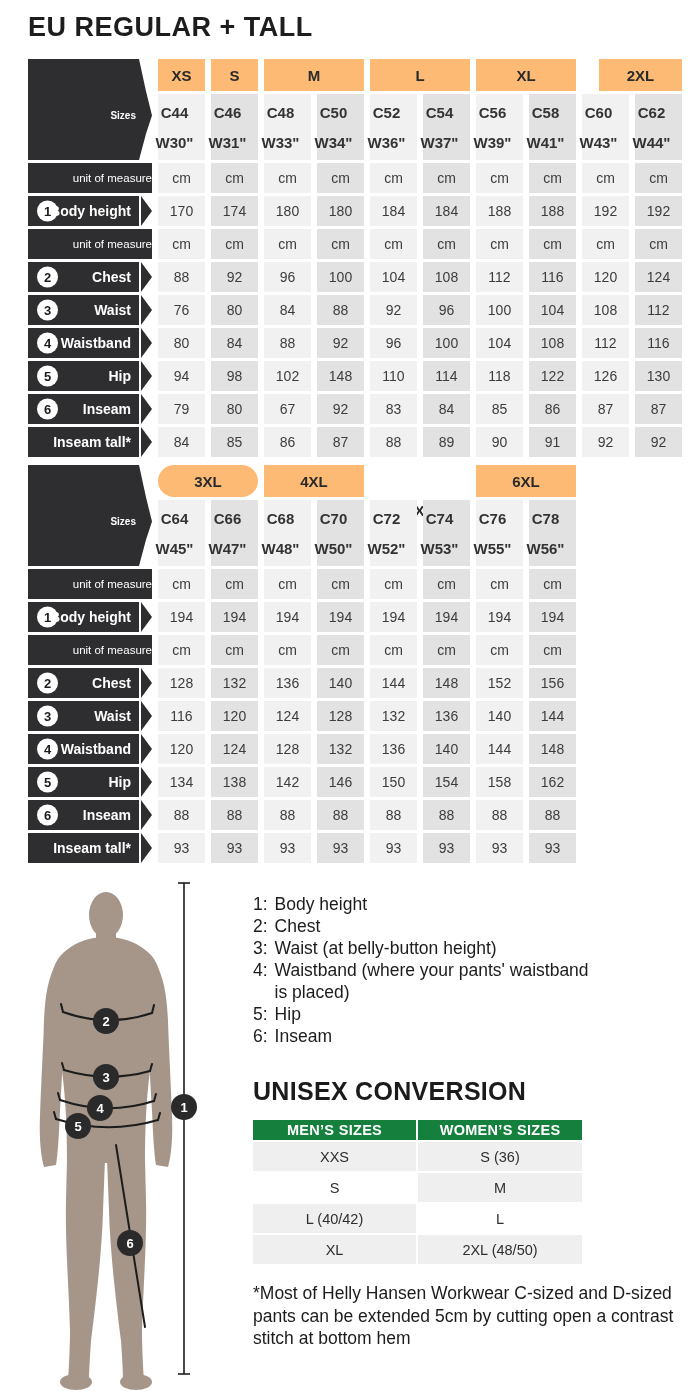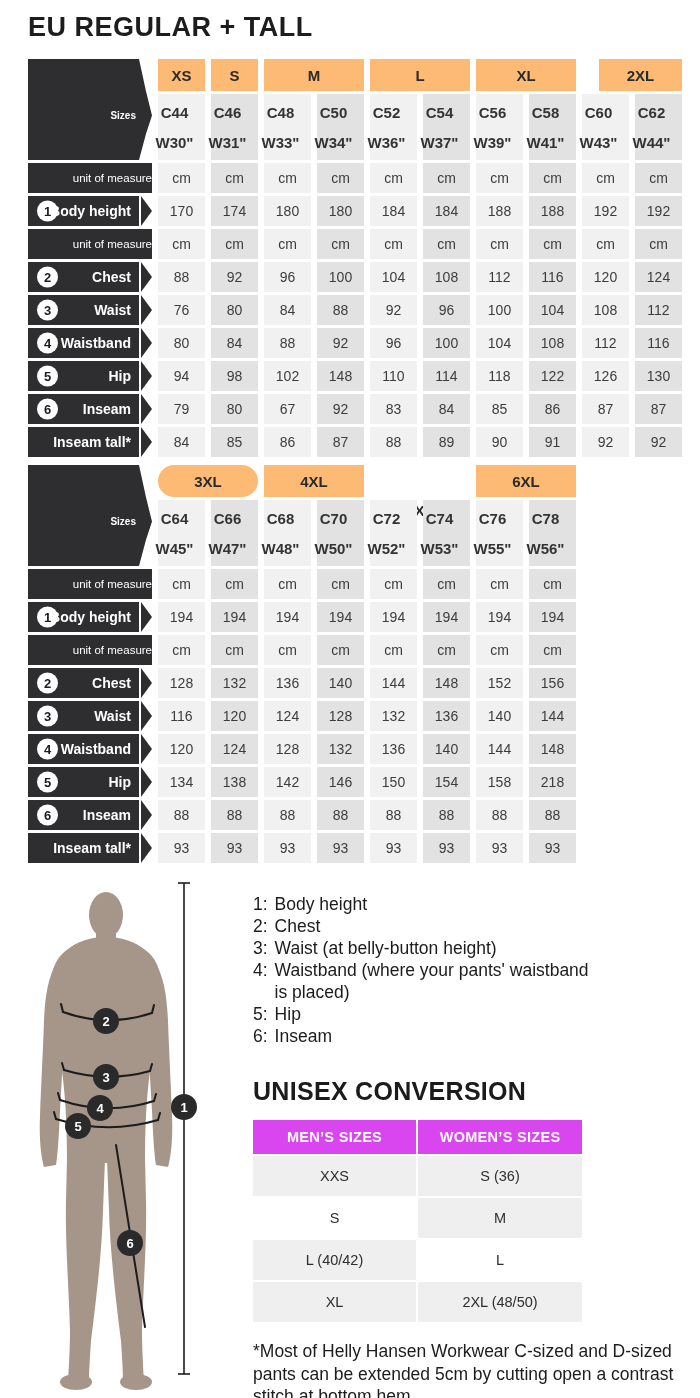--- a/index.html
+++ b/index.html
@@ -81,25 +81,25 @@
 
   .legend { list-style:none; margin-top:22px; width:348px; font-size:17.5px; color:#1c1c1c; }
   .legend li { display:flex; line-height:1.26; }
   .legend .ln { flex:none; margin-right:7px; }
   .legend .lt { flex:1; }
 
   .conv-title { margin-top:30px; font-size:25px; font-weight:700; letter-spacing:.3px; color:#1b1b1b; }
 
   .conv { display:grid; grid-template-columns:163px 164px; gap:2px; width:329px; margin-top:14px; }
   .conv-h {
-    background:#d946ef; color:#fff;
-    height:34px; display:flex; align-items:center; justify-content:center;
+    background:#15803d; color:#fff;
+    height:20px; display:flex; align-items:center; justify-content:center;
     font-weight:700; font-size:14.5px; letter-spacing:.3px;
   }
-  .conv-c { height:40px; display:flex; align-items:center; justify-content:center; font-size:14.5px; color:#2e2e2e; }
+  .conv-c { height:29px; display:flex; align-items:center; justify-content:center; font-size:14.5px; color:#2e2e2e; }
   .stripe { background:#efefef; }
 
   .footnote { margin-top:18px; width:452px; font-size:17.5px; line-height:1.28; color:#1c1c1c; }
 
   
   .sil { fill:#a69689; }
   .meas { stroke:#1c1c1c; stroke-width:2; fill:none; stroke-linecap:round; }
   .mline { stroke:#1c1c1c; stroke-width:1.6; }
   .mcirc { fill:#2a2a2a; }
   .m-num { fill:#fff; font-weight:700; font-size:13px; font-family:"Liberation Sans",sans-serif; text-anchor:middle; }
@@ -443,21 +443,21 @@
         </div>
         <span class="tip"></span>
       </div>
       <div class="cell val-cell col-a">134</div>
       <div class="cell val-cell col-b">138</div>
       <div class="cell val-cell col-a">142</div>
       <div class="cell val-cell col-b">146</div>
       <div class="cell val-cell col-a">150</div>
       <div class="cell val-cell col-b">154</div>
       <div class="cell val-cell col-a">158</div>
-      <div class="cell val-cell col-b">218</div>
+      <div class="cell val-cell col-b">162</div>
       <div class="lbl">
         <div class="bar">
           <span class="circ">6</span>
           <span>Inseam</span>
         </div>
         <span class="tip"></span>
       </div>
       <div class="cell val-cell col-a">88</div>
       <div class="cell val-cell col-b">88</div>
       <div class="cell val-cell col-a">88</div>

